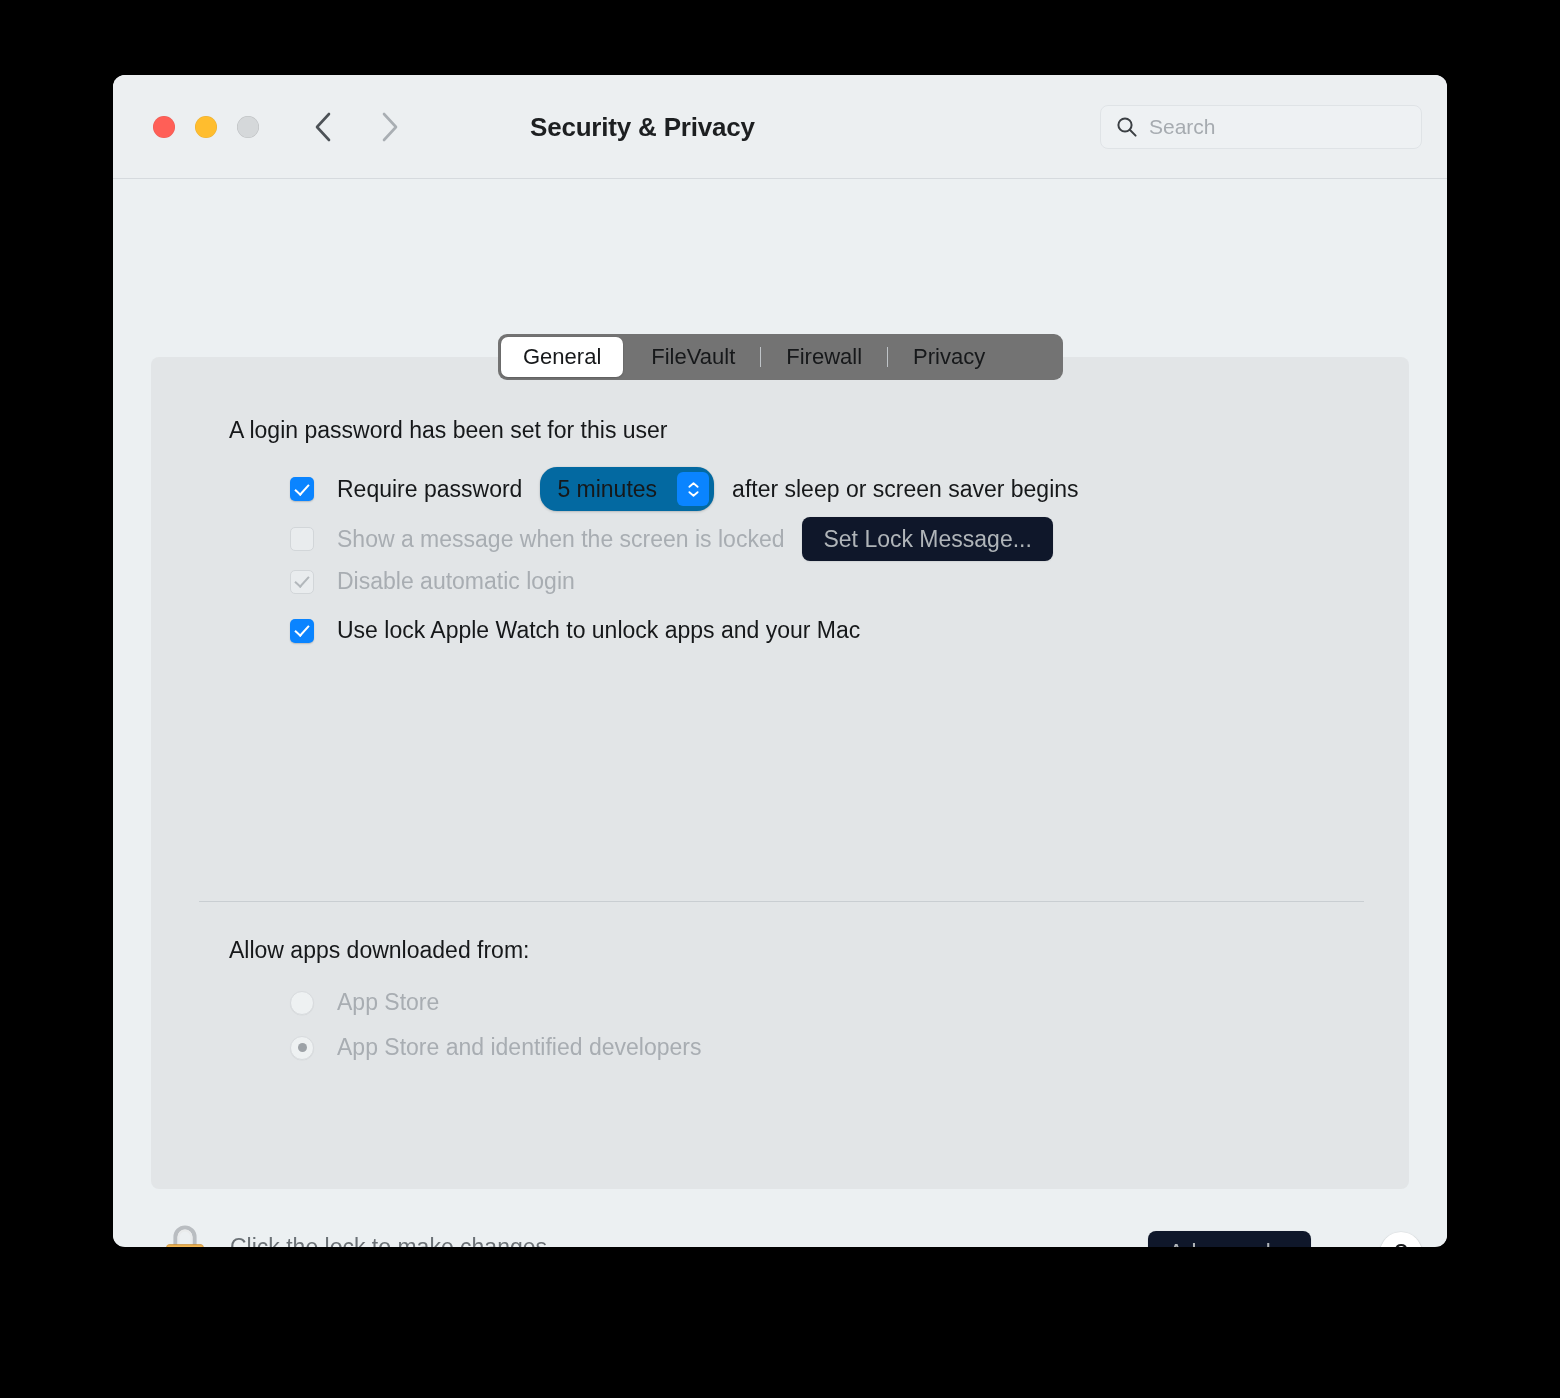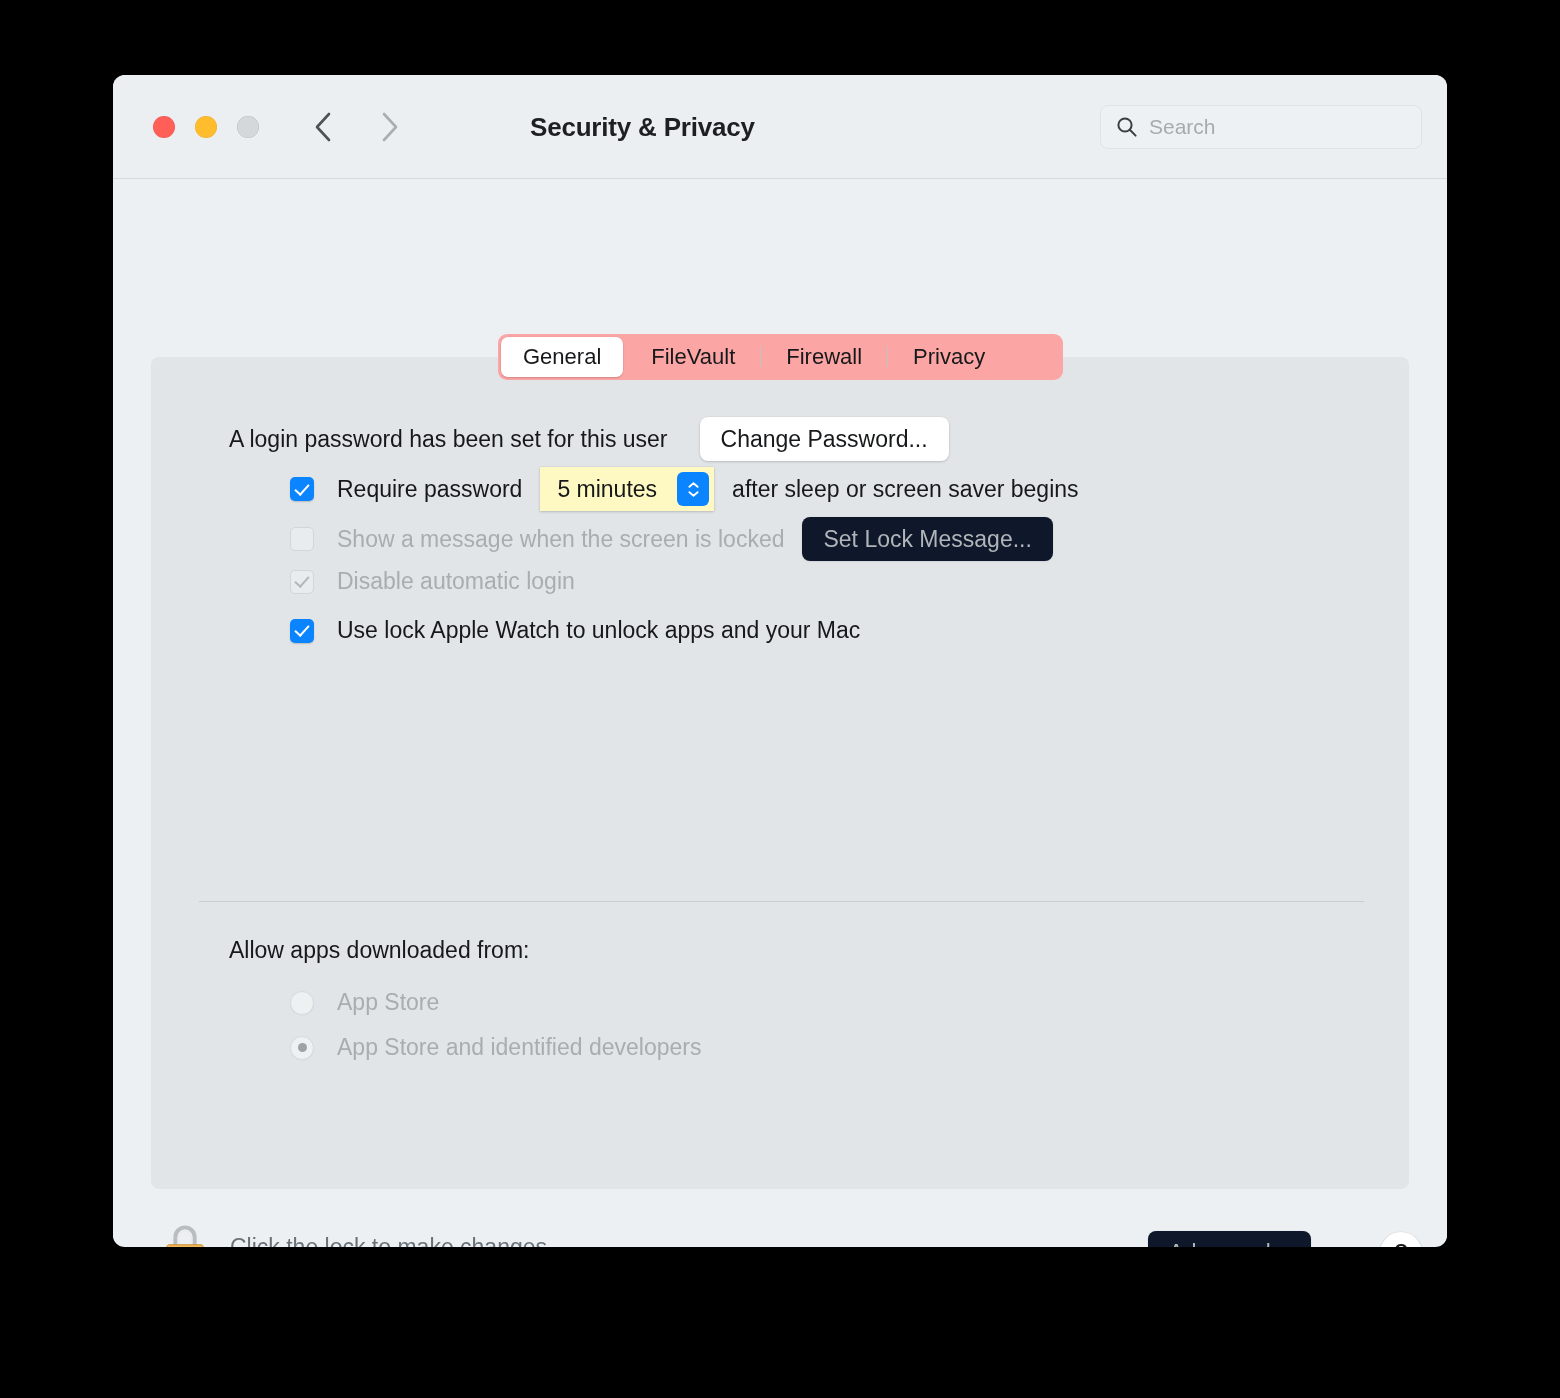--- a/index.html
+++ b/index.html
@@ -132,21 +132,21 @@
     height: 1067px;
     background: #ecf0f2;
   }
 
   .tabbar {
     position: absolute;
     left: 385px;
     top: 155px;
     width: 565px;
     height: 46px;
-    background: #fca5a5;
+    background: #737373;
     border-radius: 9px;
     display: flex;
     align-items: center;
     box-sizing: border-box;
     z-index: 5;
   }
   .tab {
     position: relative;
     height: 40px;
     display: flex;
@@ -252,22 +252,22 @@
     box-sizing: border-box;
   }
   .btn.disabled {
     background: #0f172a;
     color: #b0b5b9;
     box-shadow: 0 1px 2px rgba(0,0,0,0.06), 0 0 0 0.5px rgba(0,0,0,0.03);
   }
 
   .popup {
     height: 44px;
-    background: #fef9c3;
-    border-radius: 0;
+    background: #0369a1;
+    border-radius: 17px;
     box-shadow: 0 1px 2.5px rgba(0,0,0,0.17), 0 0 0 0.5px rgba(0,0,0,0.04);
     display: flex;
     align-items: center;
     padding-left: 17px;
     padding-right: 5px;
     box-sizing: border-box;
   }
   .popup-value {
     font-size: 23px;
     color: #16181a;
@@ -418,21 +418,20 @@
       <input class="search-input" type="text" placeholder="Search" style="">
     </div>
   </div>
 
   <div class="content-area">
 
     <div class="panel">
 
       <div class="row" style="left:78px; top:60px;gap:10px;">
         <span class="lbl">A login password has been set for this user</span>
-        <button class="btn" style="margin-left:22px;">Change Password...</button>
       </div>
 
       <div class="row" style="left:139px; top:110px;">
         <span class="cbx on"></span>
         <span class="lbl" style="margin-left:23px;">Require password</span>
         <span class="popup" style="margin-left:18px;">
           <span class="popup-value">5 minutes</span>
           <span class="stepper">
             <svg class="chev" viewBox="0 0 11 6">
               <polyline points="1.4,4.8 5.5,1.2 9.6,4.8" fill="none" stroke="#ffffff" stroke-width="1.8" stroke-linecap="round" stroke-linejoin="round"></polyline>

